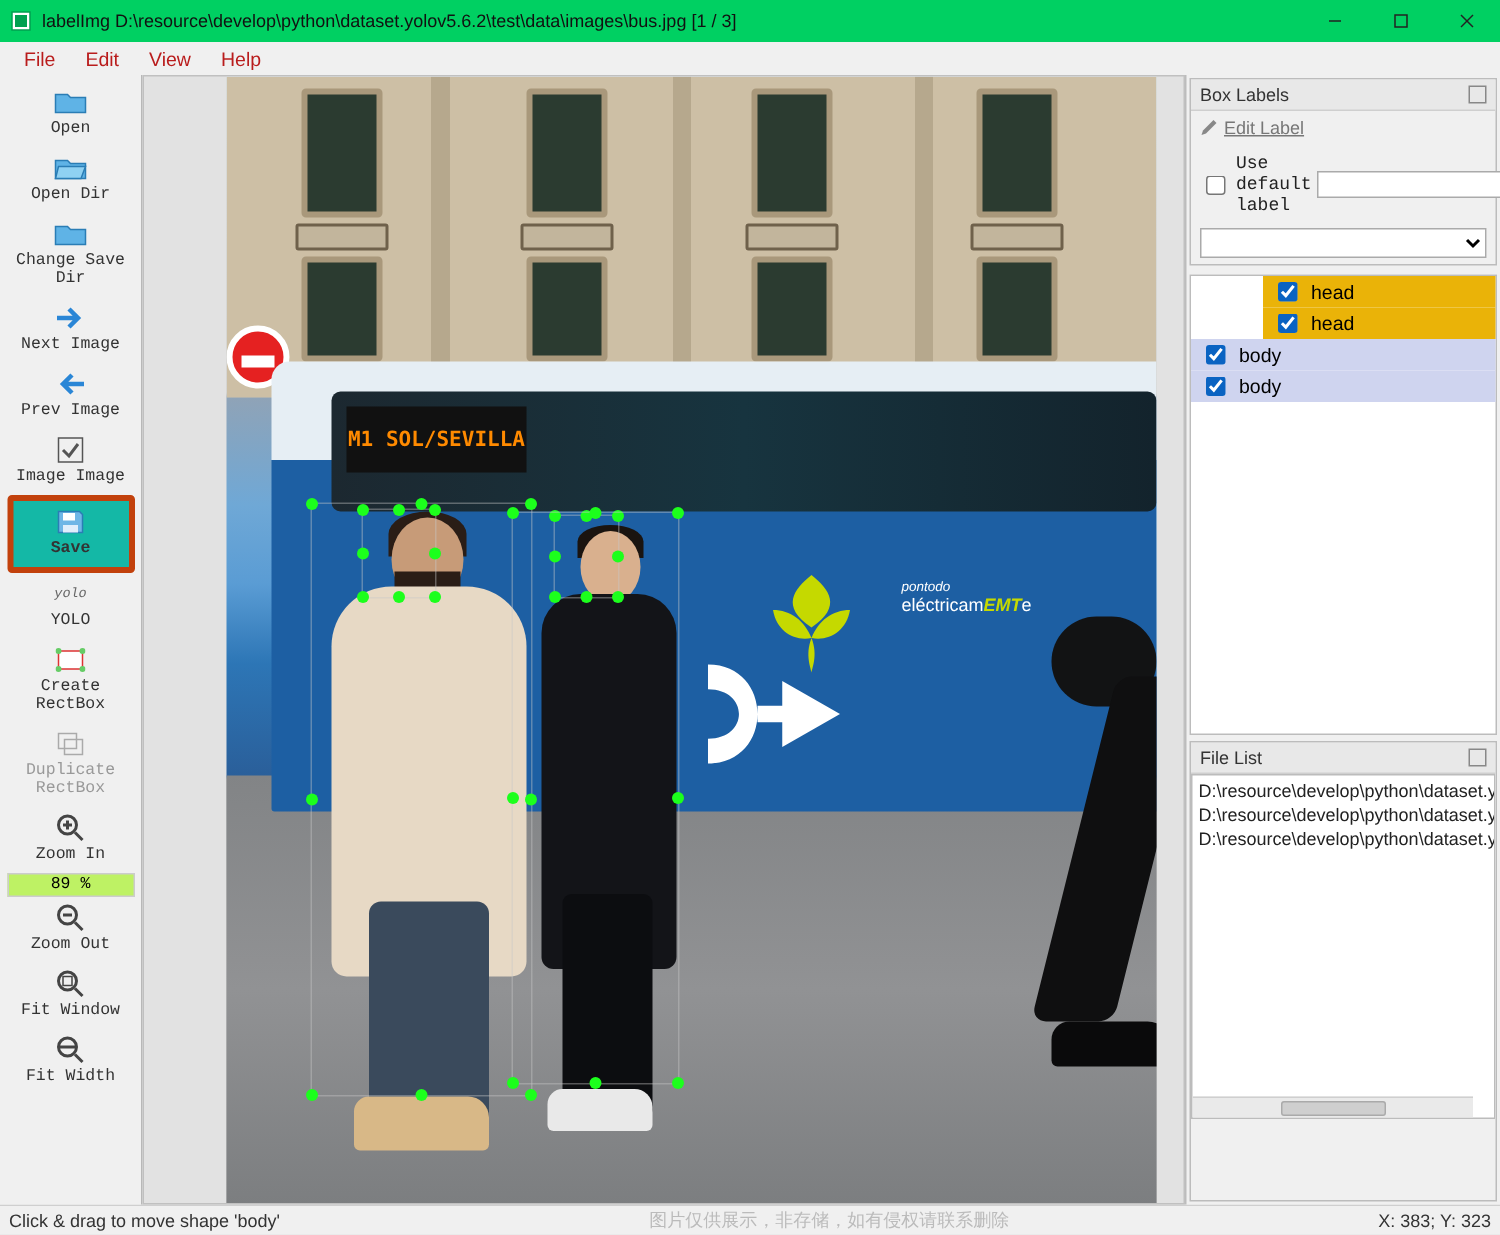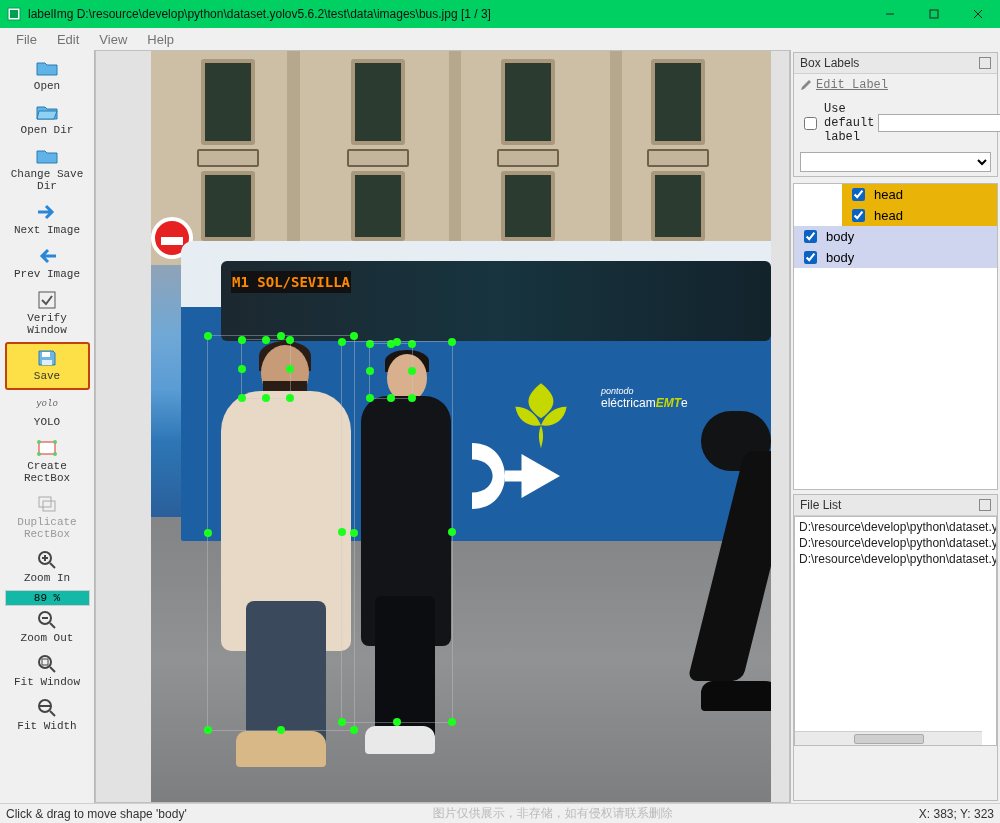--- a/index.html
+++ b/index.html
@@ -29,21 +29,21 @@
   .win-btn { width: 44px; display:flex; align-items:center; justify-content:center; }
   .win-btn svg { stroke: #222; stroke-width:1; fill:none; }
   
   .menubar {
     height: 22px;
     background: #f0f0f0;
     display: flex;
     align-items: center;
     padding-left: 6px;
     font-size: 13px;
-    color: #737373;
+    color: #b91c1c;
   }
   .menubar span { padding: 2px 10px; }
   
   .workarea {
     display:flex;
     height: calc(823px - 28px - 22px - 20px);
   }
   .toolbar {
     width: 95px;
     background: #f0f0f0;
@@ -62,27 +62,28 @@
     font-family: "Courier New", monospace;
   }
   .tool .ticon {
     height: 24px;
     display:flex;
     align-items:center;
     justify-content:center;
   }
   .tool.disabled { color: #999; }
   .tool.highlighted {
-    border: 2px solid #c2410c;
+    border: 4px solid #c2410c;
     border-radius:3px;
-    background: #fde047;
+    background: #14b8a6;
+    font-weight: bold;
   }
   .zoom-val {
     font-size:11px;
-    background: #14b8a6;
+    background: #bef264;
     border: 1px solid #ccc;
     width: 85px;
     text-align:center;
     padding: 1px 0;
     font-family: "Courier New", monospace;
   }
   
   .canvas-wrap {
     flex:1;
     background:#e2e2e2;
@@ -101,21 +102,21 @@
     overflow:hidden;
   }
   .road { position:absolute; bottom:0; left:0; right:0; height:38%; background: linear-gradient(180deg,#828486 0%,#919294 50%,#7c7e80 100%); }
   .bus {
     position:absolute;
     left:30px; right:0; top:190px; height:300px;
     background: linear-gradient(180deg,#e6eef4 0 22%,#1d5fa3 22% 100%);
     border-radius: 12px 0 0 2px;
   }
   .bus .windows { position:absolute; top:20px; left:40px; right:0; height:80px; background: linear-gradient(90deg,#1c2830,#17343f,#13232c); border-radius:6px; }
-  .bus .dest { position:absolute; top:30px; left:50px; width:120px; height:22px; background:#111; color:#ff8a00; font-weight:bold; font-size:14px; display:flex;align-items:center;justify-content:center; font-family:monospace;}
+  .bus .dest { position:absolute; top:30px; left:50px; width:120px; height:44px; background:#111; color:#ff8a00; font-weight:bold; font-size:14px; display:flex;align-items:center;justify-content:center; font-family:monospace;}
   .bus .logo { position:absolute; top:140px; left:270px; width:180px; height:150px; }
   .leaf { width:70px;height:70px;margin:0 auto; }
   .leaf svg path { fill:#c5d900; }
   .slogan { color:#fff; font-size:20px; position:absolute; top:200px; left:400px; line-height:1.1; }
   .person1 {
     position:absolute; left:70px; top:290px; width:130px; height:390px;
   }
   .person2 {
     position:absolute; left:210px; top:295px; width:110px; height:380px;
   }
@@ -273,21 +274,21 @@
         </div>
       <div>Prev Image</div>
     </div>
     <div class="tool">
       <div class="ticon">
           <svg width="18" height="18">
             <rect x="1" y="1" width="16" height="16" fill="none" stroke="#555"></rect>
             <path d="M4 9l4 4 6-8" fill="none" stroke="#555" stroke-width="2"></path>
           </svg>
         </div>
-      <div>Verify Window</div>
+      <div>Image Image</div>
     </div>
     <div class="tool highlighted">
       <div class="ticon">
           <svg width="20" height="18">
             <path d="M2 2h14l2 2v12H2z" fill="#6fb6e6" stroke="#2a7db5"></path>
             <rect x="5" y="3" width="8" height="5" fill="#fff"></rect>
             <rect x="5" y="11" width="10" height="5" fill="#e0eefb"></rect>
           </svg>
         </div>
       <div>Save</div>
@@ -465,21 +466,21 @@
     <div class="panel" style="flex:0 0 auto;">
       <div class="panel-title">
           <span>Box Labels</span>
           <span class="pop"></span>
         </div>
       <div class="panel-body">
         <div class="edit-label">
           <svg width="12" height="12">
               <path d="M1 11l1-3 7-7 2 2-7 7-3 1z"></path>
             </svg>
-          <span style="text-decoration:underline;font-family:Liberation Mono, monospace;">Edit Label</span>
+          <span style="text-decoration:underline;">Edit Label</span>
         </div>
         <label class="defrow">
           <input type="checkbox" style="">
             <span>Use default label</span>
           <input type="text" style="">
         </label>
         <select class="combo"></select>
       </div>
     </div>
     <div class="label-list" id="label-list">

